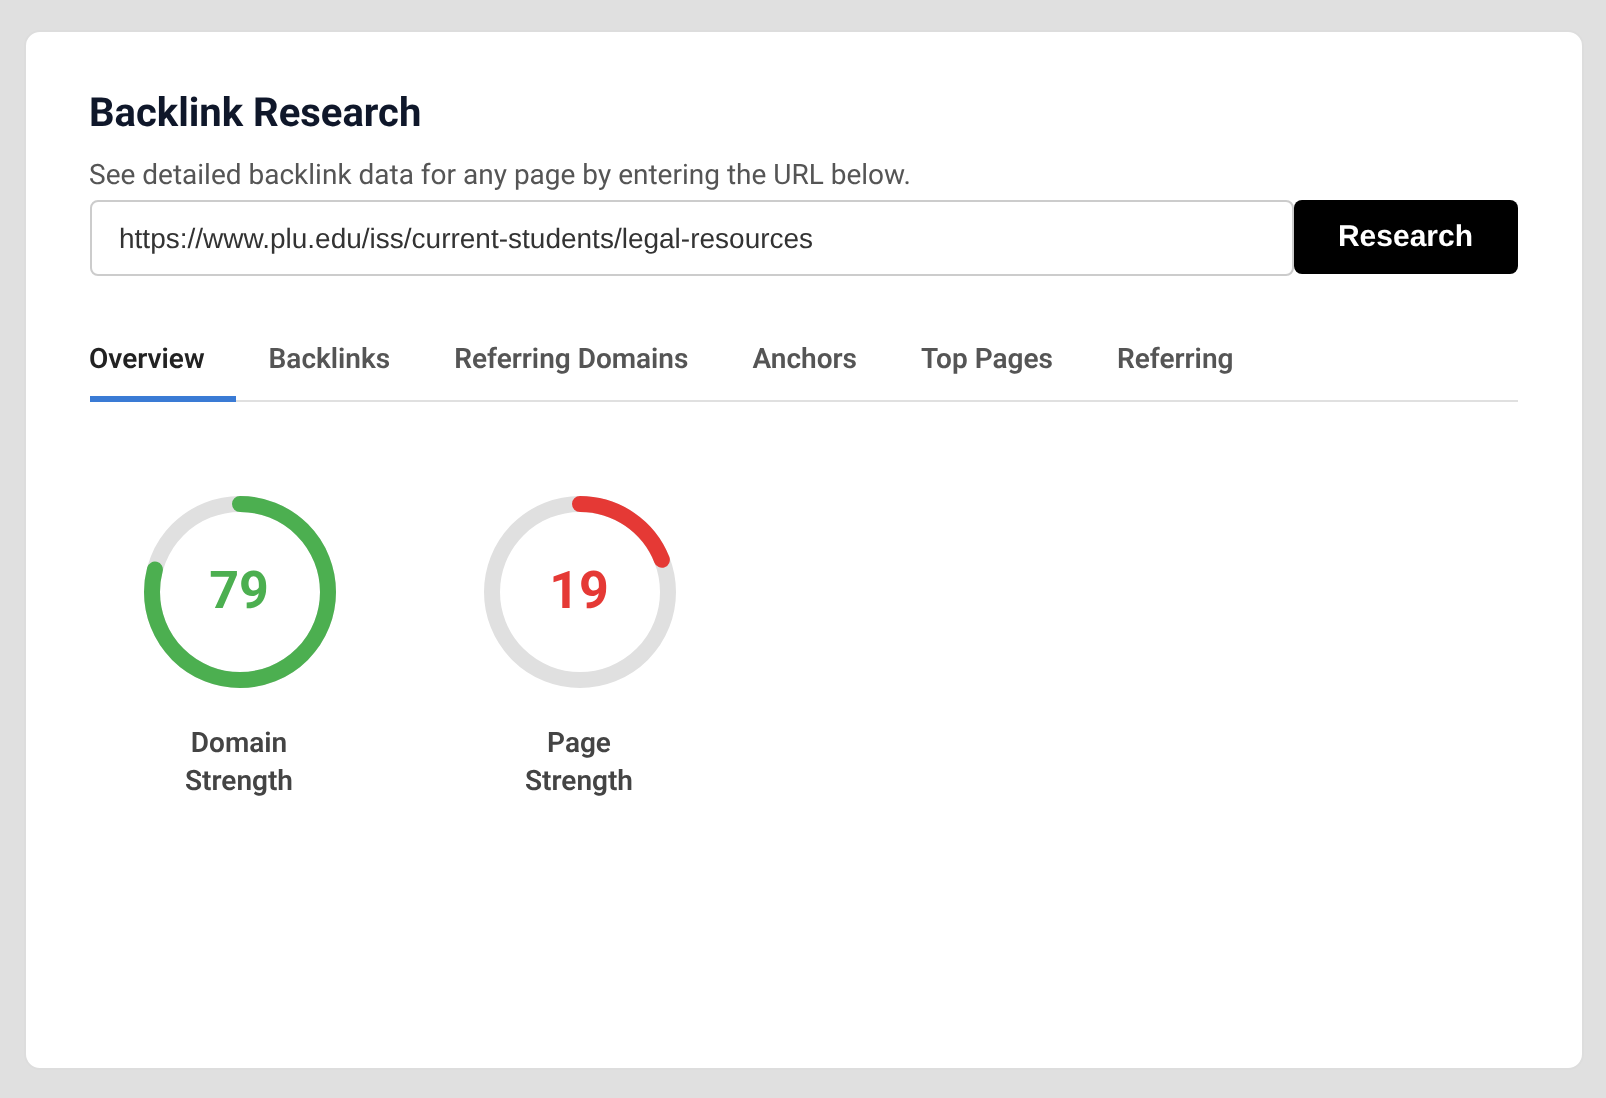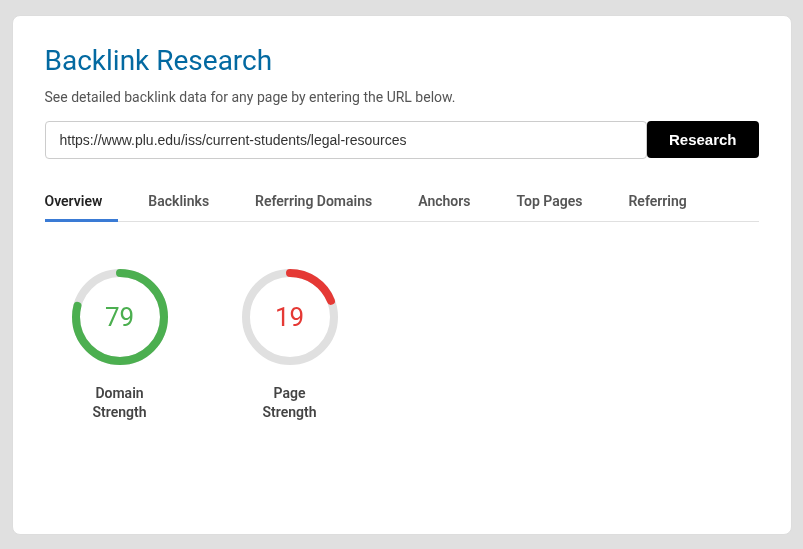--- a/index.html
+++ b/index.html
@@ -13,29 +13,29 @@
     }
     .card {
       background: #fff;
       border: 1px solid #ddd;
       border-radius: 8px;
       width: 780px;
       min-height: 520px;
       padding: 28px 32px 32px 32px;
     }
     .page-title {
-      font-size: 28px;
-      font-weight: 400;
-      color: #0369a1;
+      font-size: 20px;
+      font-weight: 700;
+      color: #0f172a;
       margin-bottom: 12px;
     }
     .subtitle {
       font-size: 14px;
       color: #555;
-      margin-bottom: 16px;
+      margin-bottom: 4px;
     }
     .search-row {
       display: flex;
       margin-bottom: 24px;
       align-items: center;
     }
     .url-input {
       flex: 1;
       border: 1px solid #ccc;
       border-radius: 4px;
@@ -50,21 +50,21 @@
       border: none;
       border-radius: 4px;
       padding: 10px 22px;
       font-size: 15px;
       font-weight: 600;
       cursor: pointer;
       white-space: nowrap;
     }
     .tabs {
       display: flex;
-      gap: 14px;
+      gap: 0;
       border-bottom: 1px solid #e0e0e0;
       margin-bottom: 40px;
     }
     .tab {
       padding: 10px 16px;
       font-size: 14px;
       font-weight: 600;
       color: #555;
       cursor: pointer;
       border-bottom: 3px solid transparent;
@@ -97,21 +97,21 @@
     }
     .circle-container svg {
       transform: rotate(-90deg);
     }
     .circle-value {
       position: absolute;
       top: 50%;
       left: 50%;
       transform: translate(-50%, -50%);
       font-size: 26px;
-      font-weight: 400;
+      font-weight: 700;
     }
     .green-value { color: #4caf50; }
     .red-value { color: #e53935; }
     .metric-label {
       text-align: center;
       font-size: 14px;
       font-weight: 600;
       color: #444;
       line-height: 1.4;
     }

